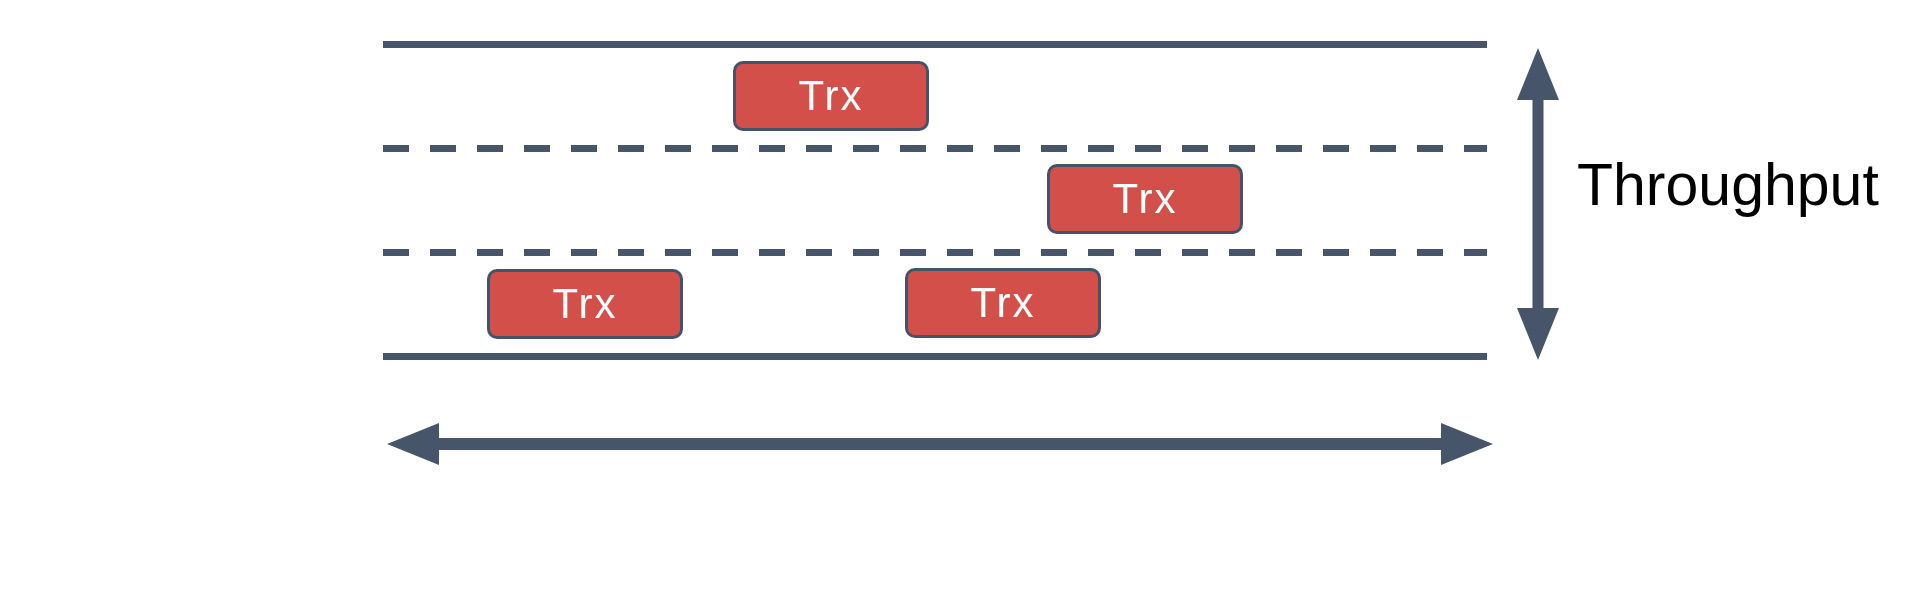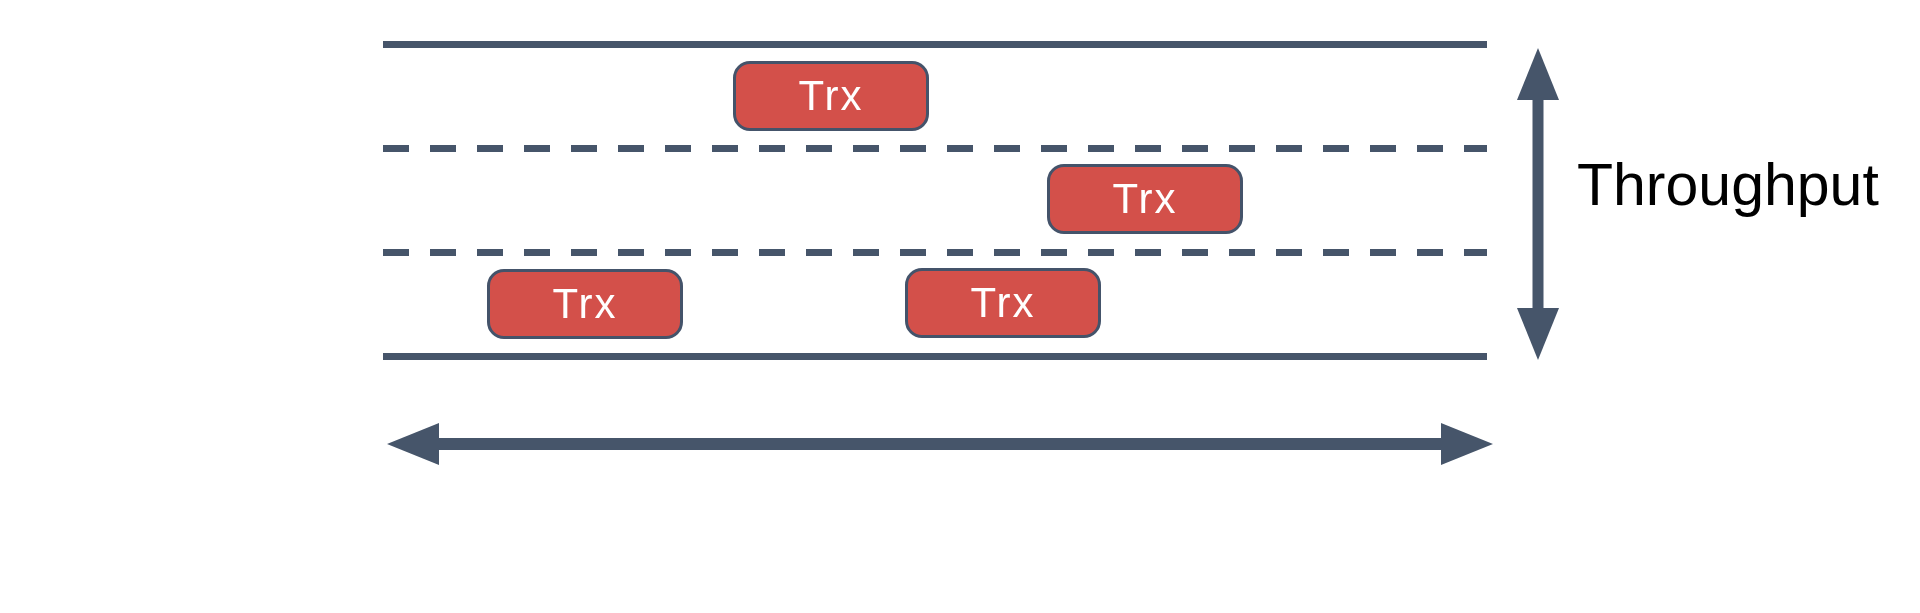--- a/index.html
+++ b/index.html
@@ -36,21 +36,21 @@
   .line-top{top:41px;}
   .line-dash1{top:145px;}
   .line-dash2{top:249px;}
   .line-bottom{top:353px;}
   .trx-box{
     position:absolute;
     width:196px;
     height:70px;
     background:var(--box_fill);
     border:3px solid var(--box_border);
-    border-radius:17px;
+    border-radius:10px;
     display:flex;
     align-items:center;
     justify-content:center;
     color:var(--box_text);
     font-size:42px;
     letter-spacing:2px;
   }
   .trx-top{left:733px;top:61px;}
   .trx-middle{left:1047px;top:164px;}
   .trx-bottom-left{left:487px;top:269px;}

